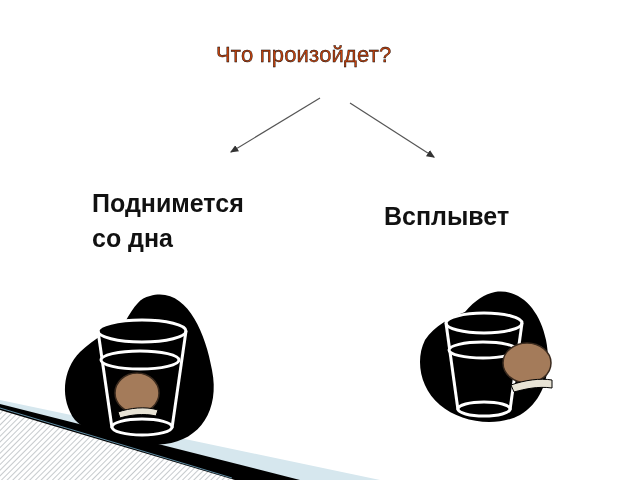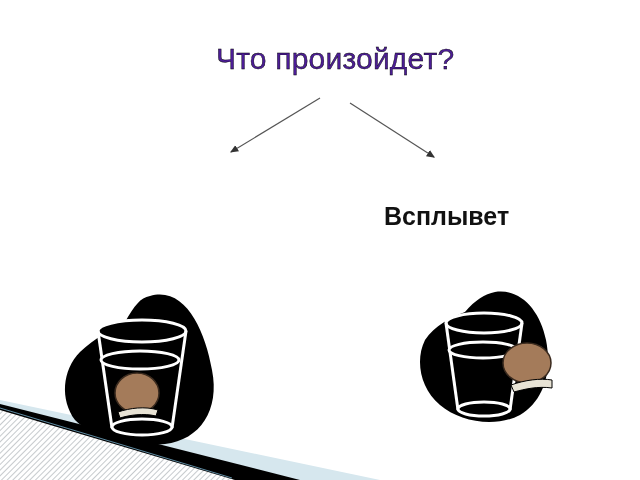--- a/index.html
+++ b/index.html
@@ -1,19 +1,19 @@
 <!DOCTYPE html>
 <html><head>
 <meta charset="utf-8">
 <style>
   html, body { margin:0; padding:0; }
   body { width:640px; height:480px; background:#ffffff; position:relative; overflow:hidden;
          font-family:"Liberation Sans", sans-serif; }
   .abs { position:absolute; }
-  .question { left:216px; top:42px; font-size:30px; font-weight:normal; color:#4c1d95;
+  .question { left:216px; top:42px; font-size:22px; font-weight:normal; color:#c2410c;
               -webkit-text-stroke:0.4px #000; letter-spacing:0.2px; white-space:nowrap; }
   .option { font-size:25px; font-weight:bold; color:#111; line-height:35px; white-space:nowrap; }
   .opt-left { left:92px; top:186px; }
   .opt-right { left:384px; top:199px; }
   svg.layer { position:absolute; left:0; top:0; }
 </style>
 </head>
 <body>
 
 <svg class="layer" width="640" height="480">
@@ -66,17 +66,19 @@
   </g>
   <g>
     <ellipse cx="527" cy="363" rx="24" ry="20" fill="#a47b5a" stroke="#3a2a1e" stroke-width="1.5"></ellipse>
     <path d="M511,385 C525,380 540,378 552,380 L552,388 C538,386 525,389 514,392 Z" fill="#e8e3d5" stroke="#000" stroke-width="1"></path>
   </g>
 </svg>
 
 <div class="abs question">Что произойдет?</div>
 
 <div class="abs option opt-left">
+  <div>Поднимется</div>
+  <div>со дна</div>
 </div>
 
 <div class="abs option opt-right">
   <div>Всплывет</div>
 </div>
 
 </body></html>

